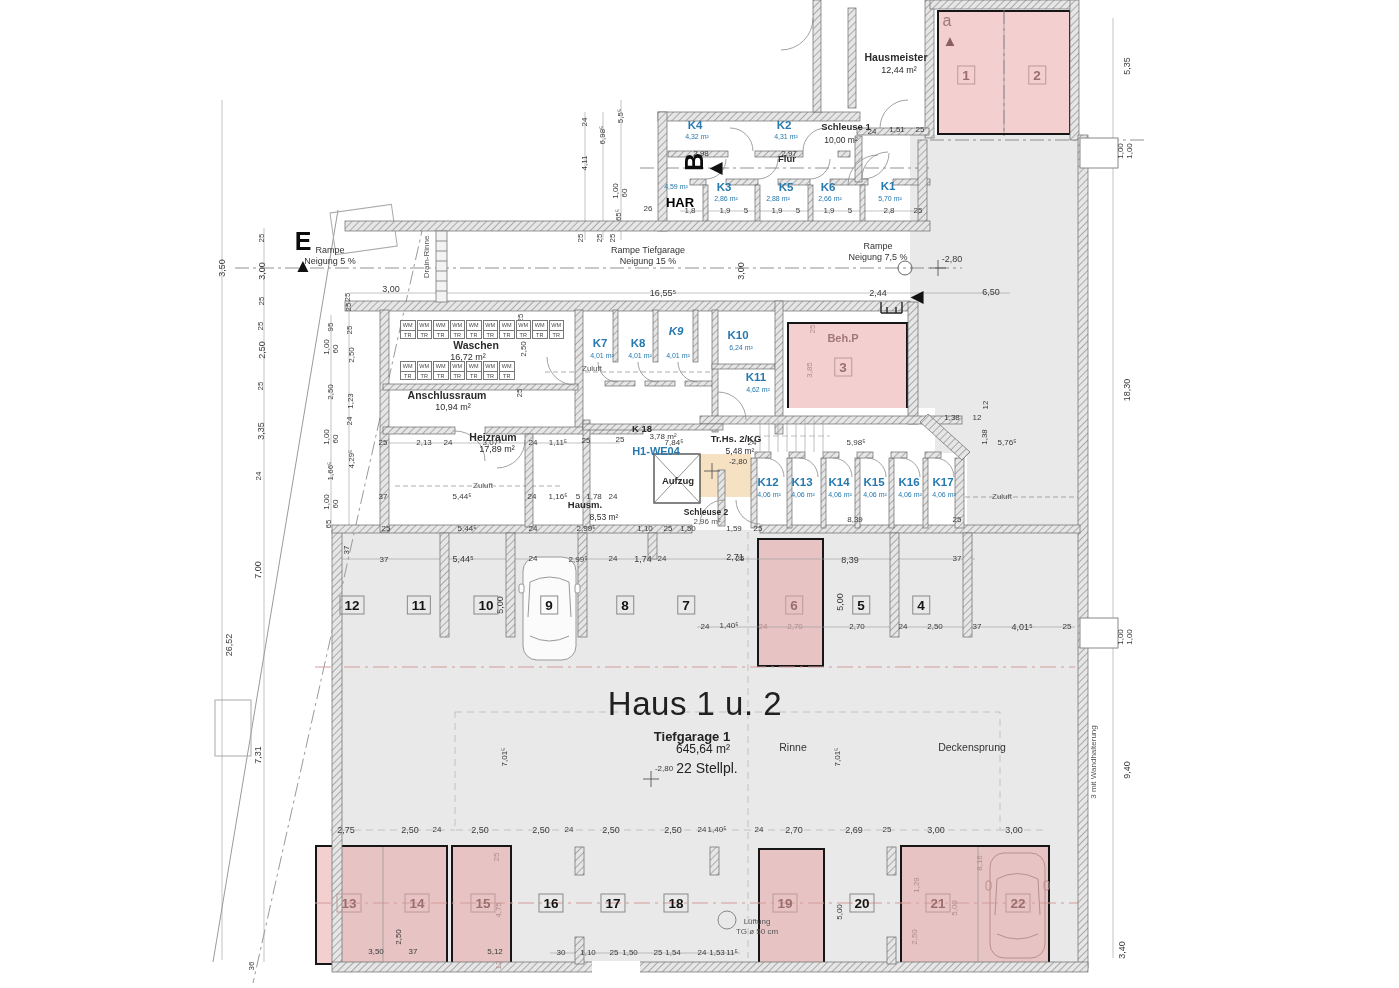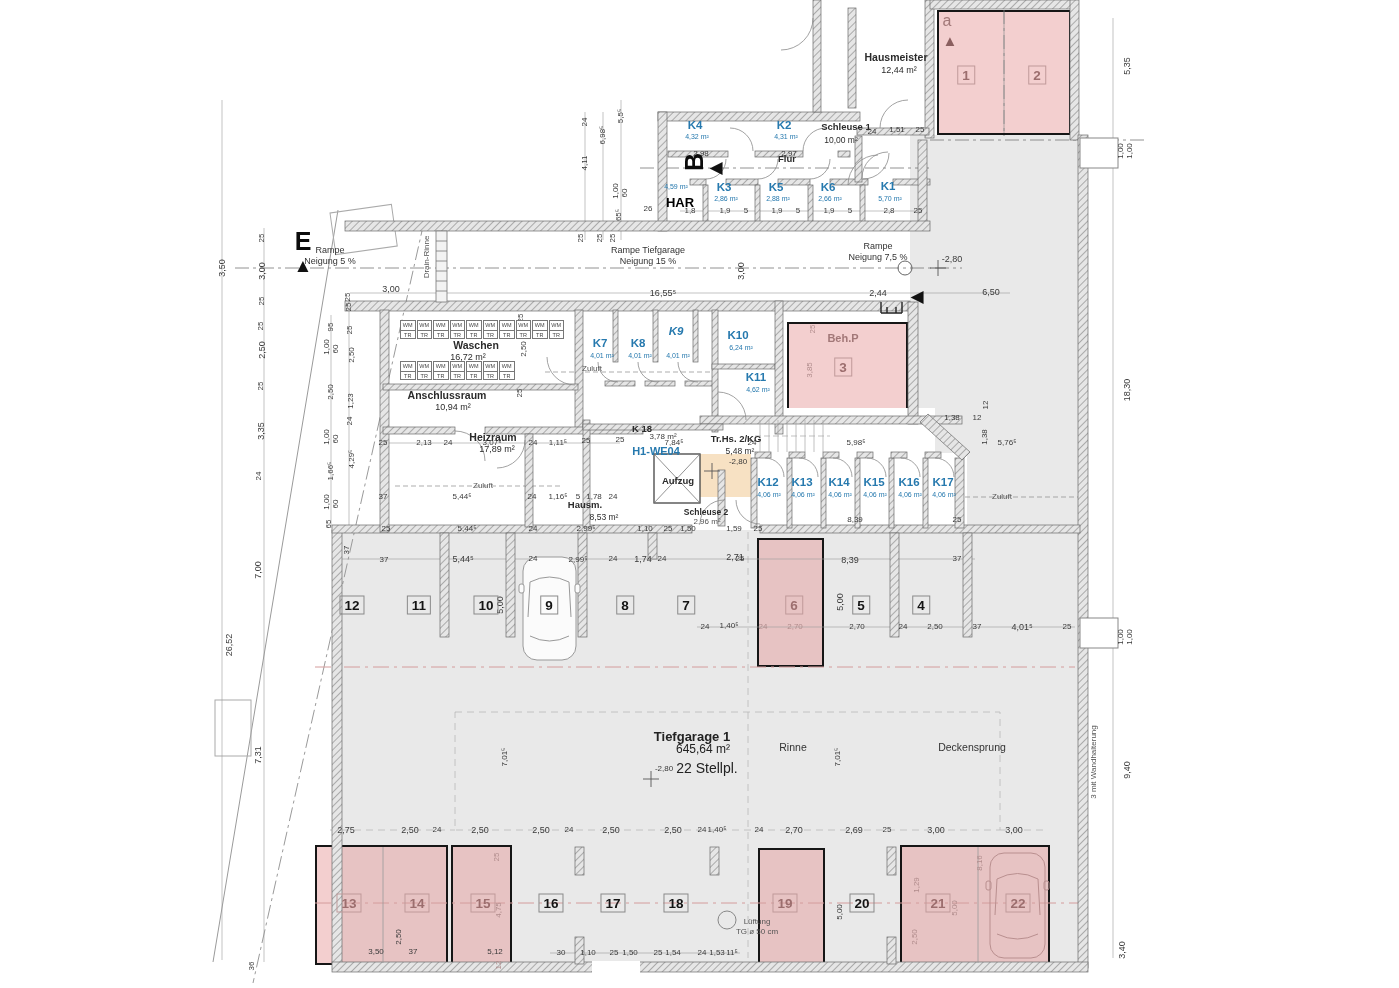--- a/index.html
+++ b/index.html
@@ -287,20 +287,21 @@
         <line x1="938" y1="260" x2="938" y2="276" stroke-width="0.9"></line>
       <line x1="643" y1="779" x2="659" y2="779" stroke-width="0.9"></line>
         <line x1="651" y1="771" x2="651" y2="787" stroke-width="0.9"></line>
       <line x1="704" y1="471" x2="720" y2="471" stroke-width="0.9"></line>
         <line x1="712" y1="463" x2="712" y2="479" stroke-width="0.9"></line>
       <circle cx="727" cy="920" r="9" stroke="#888" stroke-width="1"></circle>
       <path d="M881 313 v-11 M881 313 h21 M902 313 v-11 M887 313 v-6 M887 313 h9 M896 313 v-6" stroke="#222" stroke-width="1.4"></path>
     </g>
   </svg>
 
+  <div class="lbl big" style="left:695px;top:704px;">Haus 1 u. 2</div>
   <div class="lbl tt1" style="left:692px;top:737px;">Tiefgarage 1</div>
   <div class="lbl tt2" style="left:703px;top:749px;">645,64 m²</div>
   <div class="lbl tt3" style="left:707px;top:768px;">22 Stellpl.</div>
 
 <div class="zone pk" style="left: 937px; top: 10px; width: 134px; height: 125px;"></div>
     <div class="zone pk" style="left: 787px; top: 322px; width: 121px; height: 95px;"></div>
     <div class="zone pk" style="left: 757px; top: 538px; width: 67px; height: 129px;"></div>
     <div class="zone pk" style="left: 315px; top: 845px; width: 133px; height: 120px;"></div>
     <div class="zone pk" style="left: 451px; top: 845px; width: 61px; height: 120px;"></div>
     <div class="zone pk" style="left: 758px; top: 848px; width: 67px; height: 120px;"></div>
@@ -319,21 +320,21 @@
     <div class="lbl ds" style="left: 872px; top: 132px;">24</div>
     <div class="lbl ds" style="left: 897px; top: 130px;">1,51</div>
     <div class="lbl ds" style="left: 920px; top: 130px;">25</div>
     <div class="lbl r9" style="left: 787px; top: 159px;">Flur</div>
     <div class="lbl mark rot" style="left: 694px; top: 162px;">B</div>
     <div class="lbl tri18" style="left: 716px; top: 168px;">◀</div>
     <div class="lbl k13" style="left: 680px; top: 203px;">HAR</div>
     <div class="lbl ka" style="left: 676px; top: 187px;">4,59 m²</div>
     <div class="lbl k" style="left: 724px; top: 188px;">K3</div>
     <div class="lbl ka" style="left: 726px; top: 199px;">2,86 m²</div>
-    <div class="lbl k" style="left: 776px; top: 188px;">K5</div>
+    <div class="lbl k" style="left: 776px; top: 188px; padding-left: 20px;">K5</div>
     <div class="lbl ka" style="left: 778px; top: 199px;">2,88 m²</div>
     <div class="lbl k" style="left: 828px; top: 188px;">K6</div>
     <div class="lbl ka" style="left: 830px; top: 199px;">2,66 m²</div>
     <div class="lbl k" style="left: 888px; top: 187px;">K1</div>
     <div class="lbl ka" style="left: 890px; top: 199px;">5,70 m²</div>
     <div class="lbl ds" style="left: 690px; top: 211px;">1,8</div>
     <div class="lbl ds" style="left: 725px; top: 211px;">1,9</div>
     <div class="lbl ds" style="left: 746px; top: 211px;">5</div>
     <div class="lbl ds" style="left: 777px; top: 211px;">1,9</div>
     <div class="lbl ds" style="left: 798px; top: 211px;">5</div>

